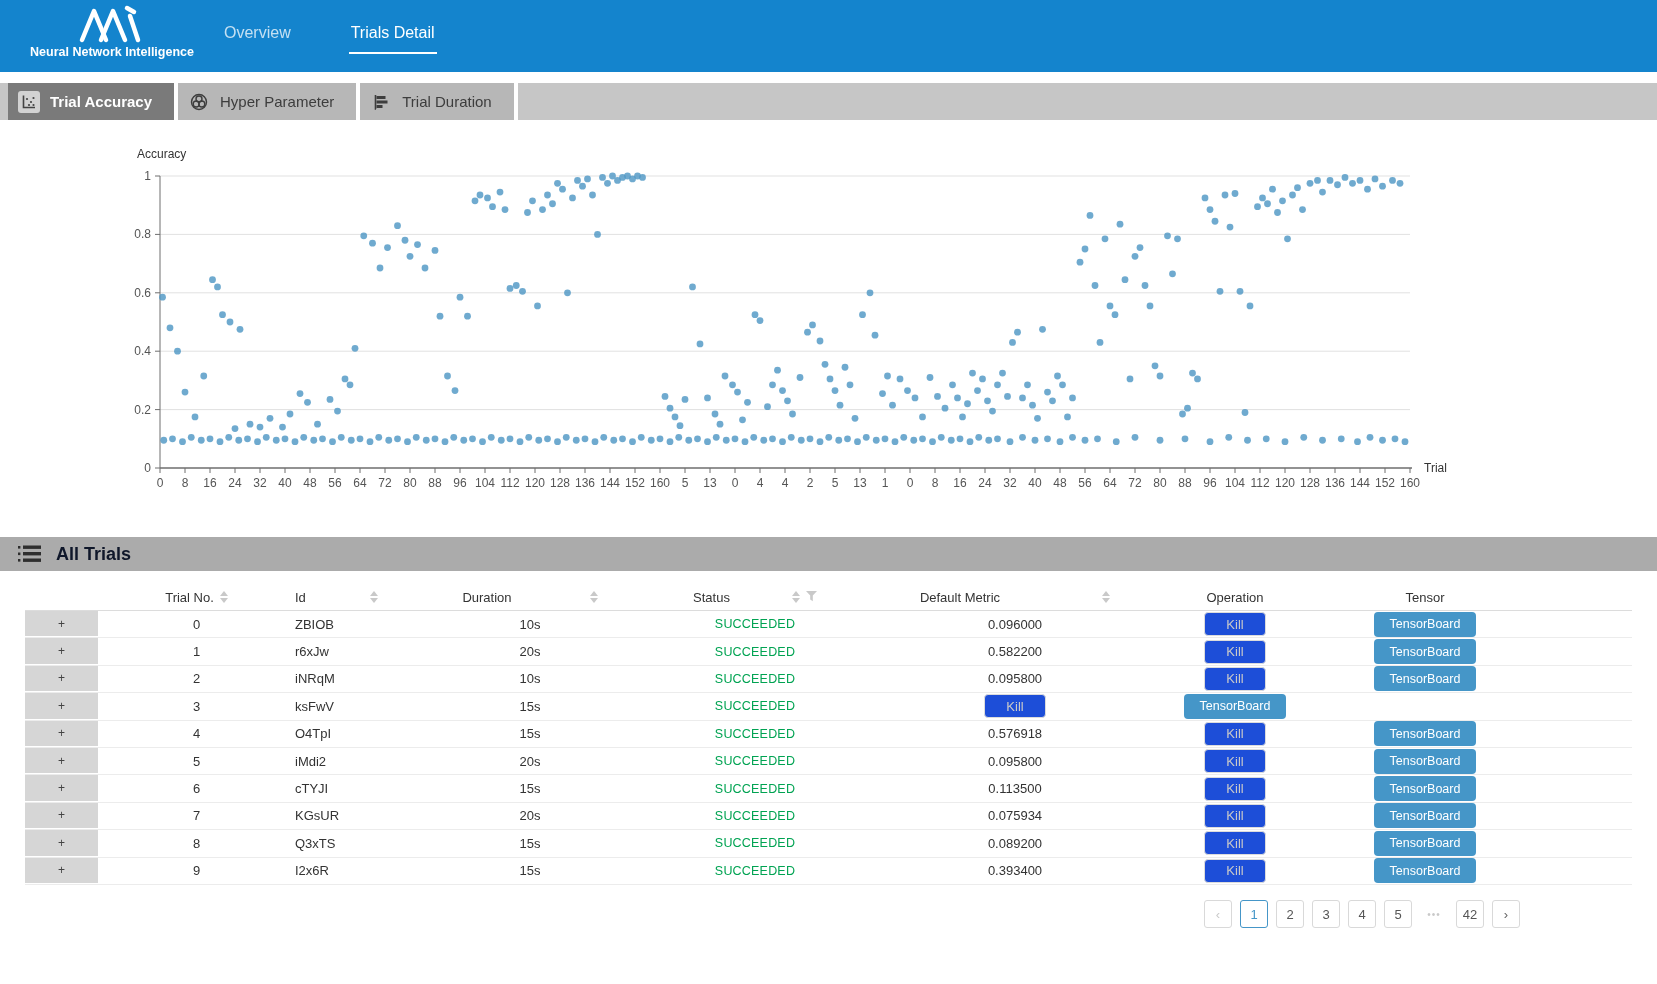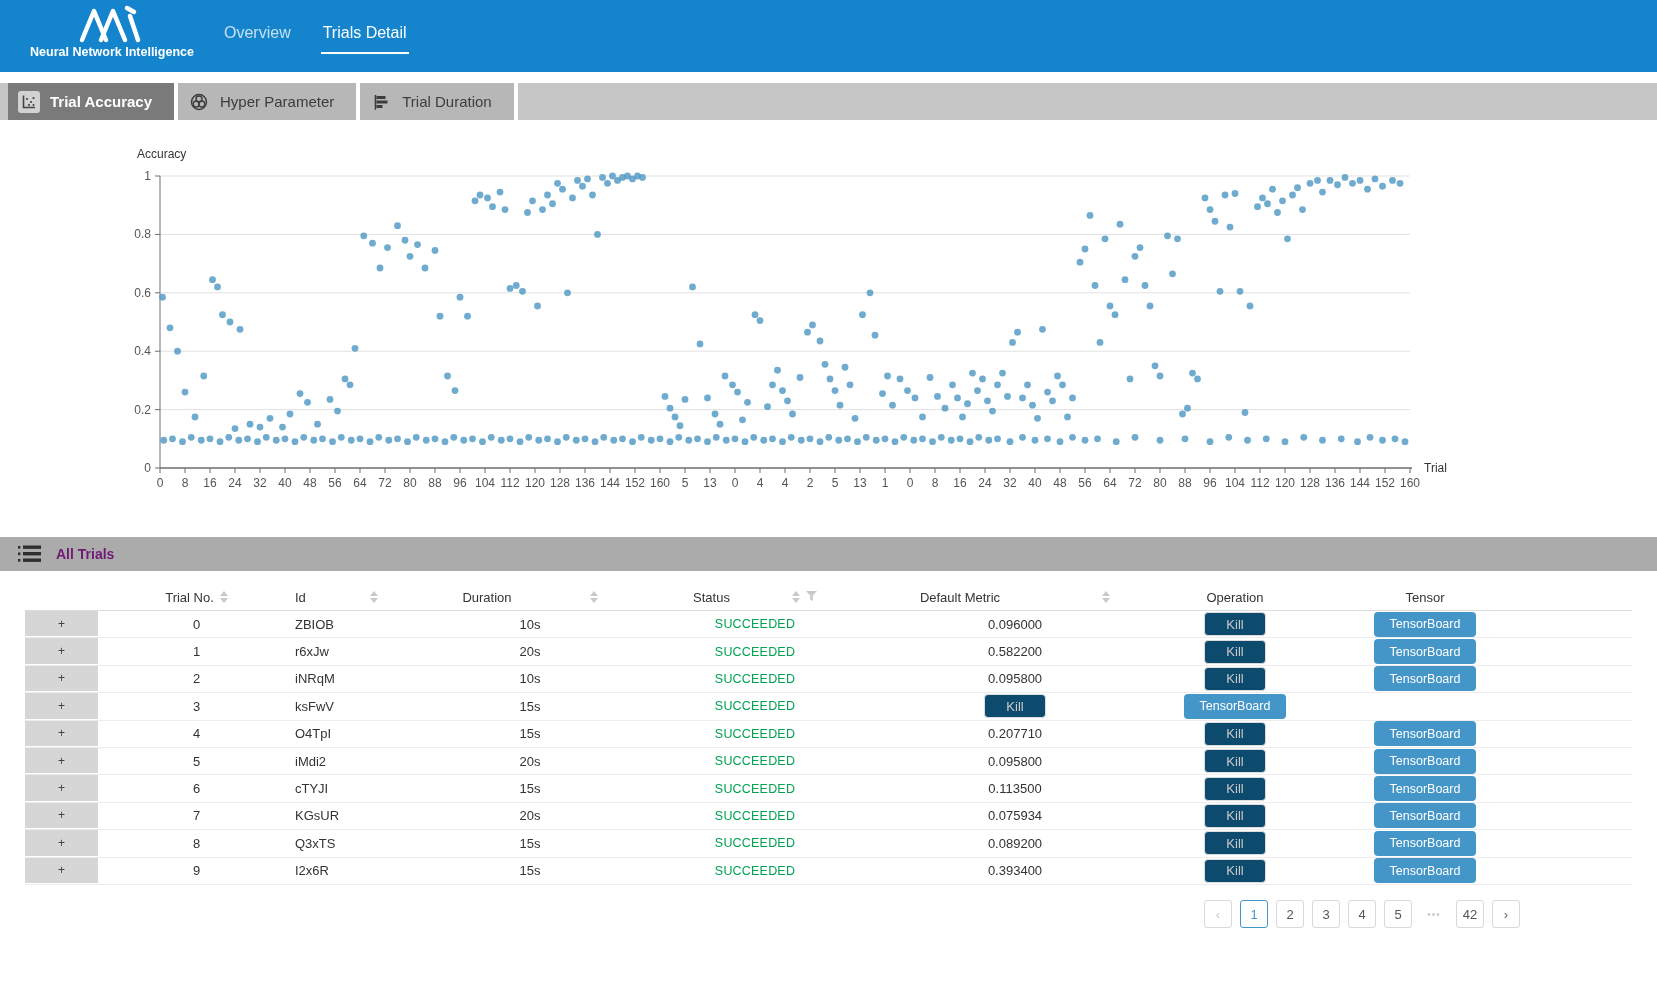--- a/index.html
+++ b/index.html
@@ -5,48 +5,48 @@
   html,body{margin:0;padding:0;}
   body{
     width:1657px;height:984px;position:relative;overflow:hidden;
     background:#fff;font-family:"Liberation Sans",sans-serif;color:#333;
   }
   
   .navbar{position:absolute;top:0;left:0;width:1657px;height:72px;background:#1484cd;display:flex;align-items:center;}
   .logo{position:absolute;left:32px;top:4px;width:160px;height:64px;display:flex;flex-direction:column;align-items:center;}
   .logo svg{display:block;}
   .logo-caption{color:#fff;font-size:12.5px;font-weight:bold;margin-top:1px;white-space:nowrap;}
-  .nav-tabs{position:absolute;left:222px;top:0;height:72px;display:flex;align-items:center;gap:28px;}
+  .nav-tabs{position:absolute;left:222px;top:0;height:72px;display:flex;align-items:center;gap:56px;}
   .nav-tab{font-size:16px;color:rgba(255,255,255,.75);padding:6px 2px 10px 2px;cursor:pointer;border-bottom:2px solid transparent;}
   .nav-tab.active{color:#fff;border-bottom:2px solid #fff;}
   
   .viewtabs{position:absolute;top:83px;left:0;width:1657px;height:37px;background:#c6c6c6;display:flex;padding-left:8px;box-sizing:border-box;}
   .vtab{height:37px;display:flex;align-items:center;gap:10px;padding:0 22px 0 10px;background:#b7b7b7;color:#3d3d3d;font-size:15px;border-right:4px solid #fff;cursor:pointer;white-space:nowrap;}
   .vtab .vicon{width:22px;height:22px;display:flex;align-items:center;justify-content:center;border-radius:3px;}
   .vtab.active{background:#7a7a7a;color:#fff;font-weight:bold;}
   .vtab.active .vicon{background:#d2d2d2;}
   
   #chart-svg{position:absolute;top:128px;left:0;}
   #chart-svg text{font-family:"Liberation Sans",sans-serif;}
   
   .section-bar{position:absolute;top:537px;left:0;width:1657px;height:34px;background:#ababab;display:flex;align-items:center;}
   .section-bar .licon{margin-left:18px;margin-right:14px;display:flex;}
-  .section-title{font-size:14px;font-weight:bold;color:#701a75;text-align:right;}
+  .section-title{font-size:18px;font-weight:bold;color:#0f172a;text-align:right;}
   
   .trow{display:grid;grid-template-columns:73px 197px 125px 220px 230px 290px 150px 230px 92px;align-items:center;}
   .thead{position:absolute;top:584px;left:25px;width:1607px;height:26px;border-bottom:1px solid #dcdcdc;}
   .th{color:#8c8c8c;font-size:13px;display:flex;align-items:center;justify-content:center;gap:6px;}
   .th.left{justify-content:flex-start;}
   #table-rows{position:absolute;top:611px;left:25px;width:1607px;}
   #table-rows .trow{height:27.4px;box-sizing:border-box;border-bottom:1px solid #ececec;background:#fff;}
   .tcell{font-size:13px;color:#333;display:flex;align-items:center;justify-content:center;height:100%;box-sizing:border-box;}
   .tcell.c-left{justify-content:flex-start;}
   .tcell.expander{background:#d6d6d6;border-bottom:1px solid #fff;color:#444;font-size:12px;cursor:pointer;}
   .tcell.status{color:#00a352;font-size:12.5px;letter-spacing:.2px;}
-  .kill-btn{width:62px;height:24px;border:1px solid #dcdcdc;border-radius:4px;background:#0c4a6e;color:#c9c9c9;font-size:13px;font-family:"Liberation Sans",sans-serif;cursor:not-allowed;}
+  .kill-btn{width:62px;height:24px;border:1px solid #dcdcdc;border-radius:4px;background:#1d4ed8;color:#c9c9c9;font-size:13px;font-family:"Liberation Sans",sans-serif;cursor:not-allowed;}
   .tb-btn{min-width:102px;height:25px;border:none;border-radius:4px;background:#4596c8;color:#fff;font-size:12.5px;font-family:"Liberation Sans",sans-serif;cursor:pointer;padding:0 10px;}
   .sorter{display:inline-flex;flex-direction:column;line-height:0;}
   .sorter i{border-left:4px solid transparent;border-right:4px solid transparent;display:block;margin:1px 0;}
   .tri-up{border-bottom:5px solid #c9c9c9;}
   .tri-down{border-top:5px solid #c9c9c9;}
   
   #pagination{position:absolute;top:900px;right:137px;display:flex;gap:8px;align-items:center;}
   .pg-btn{min-width:28px;height:28px;box-sizing:border-box;border:1px solid #d9d9d9;border-radius:3px;background:#fff;display:flex;align-items:center;justify-content:center;font-size:13px;color:#555;cursor:pointer;padding:0 4px;}
   .pg-btn.active{border-color:#4596c8;color:#4596c8;}
   .pg-btn.ell{border:none;color:#c9c9c9;font-size:10px;letter-spacing:1px;}
@@ -685,21 +685,21 @@
         <button class="tb-btn">TensorBoard</button>
       </div>
       <div class="tcell"></div>
     </div>
     <div class="trow">
       <div class="tcell expander">+</div>
       <div class="tcell">4</div>
       <div class="tcell c-left">O4TpI</div>
       <div class="tcell">15s</div>
       <div class="tcell status">SUCCEEDED</div>
-      <div class="tcell">0.207710</div>
+      <div class="tcell">0.576918</div>
       <div class="tcell">
         <button class="kill-btn" disabled="">Kill</button>
       </div>
       <div class="tcell">
         <button class="tb-btn">TensorBoard</button>
       </div>
       <div class="tcell"></div>
     </div>
     <div class="trow">
       <div class="tcell expander">+</div>

